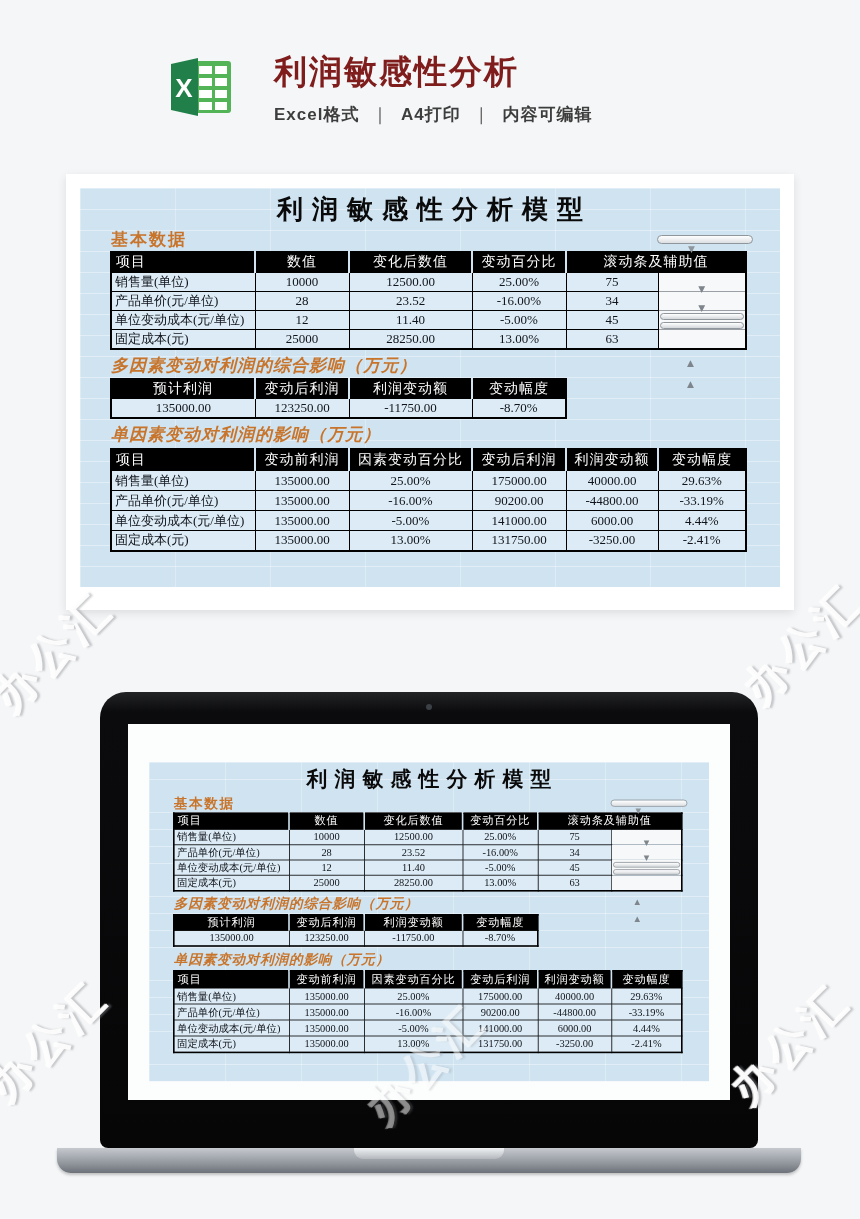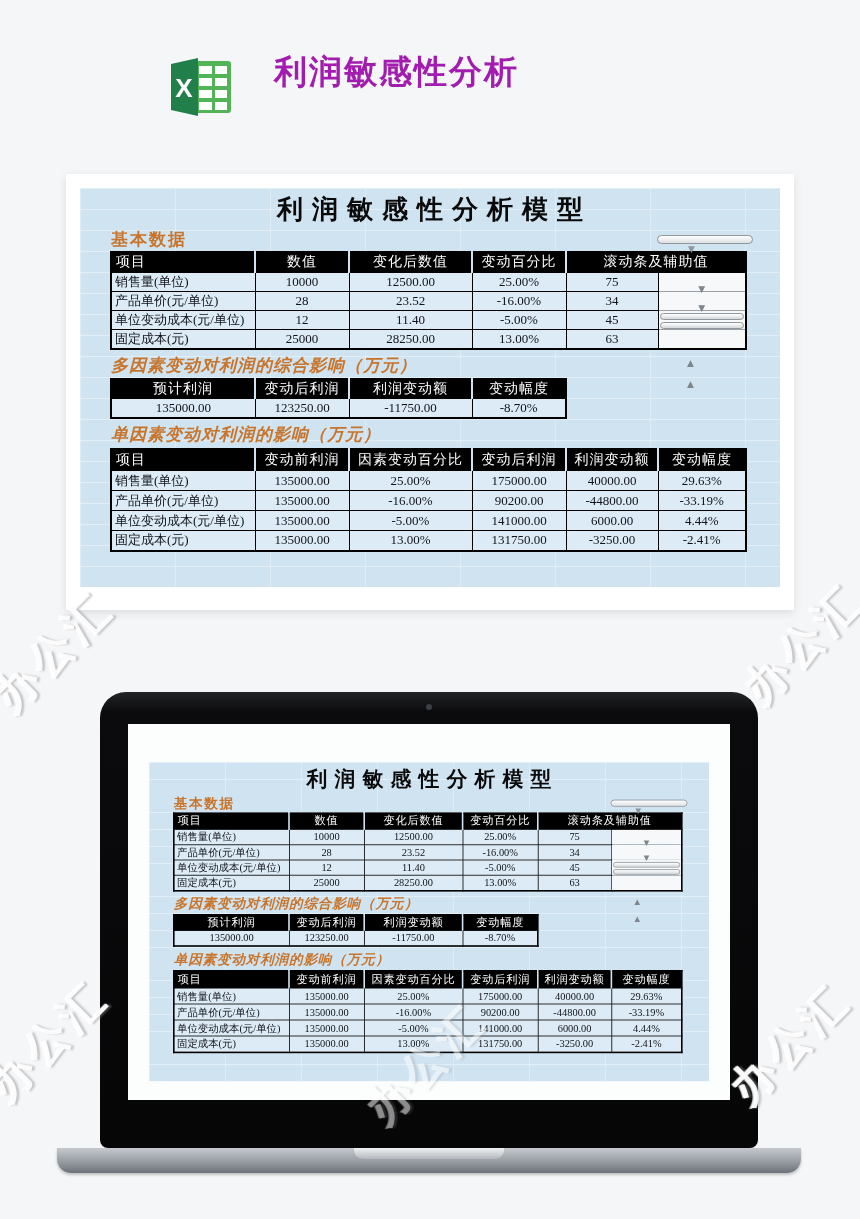--- a/index.html
+++ b/index.html
@@ -6,21 +6,21 @@
   html,body { background:#e9eaeb; }
   .page {
     position:relative; width:860px; height:1219px; margin:0 auto;
     background:#f5f6f7; overflow:hidden;
     font-family:"Liberation Sans", sans-serif;
   }
 
   
   .hero { position:absolute; left:171px; top:54px; display:flex; gap:40px; }
   .logo { width:63px; height:60px; margin-top:3px; flex:0 0 auto; }
-  .hero-title { font-size:33px; font-weight:bold; color:#a21caf; letter-spacing:2px; line-height:36px; }
+  .hero-title { font-size:33px; font-weight:bold; color:#7f1d1d; letter-spacing:2px; line-height:36px; }
   .hero-sub { margin-top:13px; font-size:17px; font-weight:bold; color:#3d3d3d; letter-spacing:1px; }
   .hero-sub .sep { margin:0 12px; color:#3d3d3d; font-weight:normal; }
 
   
   .card {
     position:absolute; left:66px; top:174px; width:728px; height:436px;
     background:#ffffff; box-shadow:0 3px 9px rgba(0,0,0,0.10);
   }
   .card .sheet { margin:14px auto 0; }
 
@@ -152,20 +152,23 @@
         <rect x="28" y="33" width="13" height="8" fill="#ffffff"></rect>
           <rect x="44" y="33" width="12" height="8" fill="#ffffff"></rect>
         <rect x="28" y="45" width="13" height="8" fill="#ffffff"></rect>
           <rect x="44" y="45" width="12" height="8" fill="#ffffff"></rect>
         <polygon points="0,7 27,1 27,59 0,53" fill="#21804a"></polygon>
         <text x="13" y="40" font-size="26" font-weight="bold" fill="#ffffff" text-anchor="middle" font-family="Liberation Sans, sans-serif">X</text>
       </svg>
     </div>
     <div class="hero-text">
       <h1 class="hero-title">利润敏感性分析</h1>
+      <div class="hero-sub">
+        <span>Excel格式</span><span class="sep">｜</span><span>A4打印</span><span class="sep">｜</span><span>内容可编辑</span>
+      </div>
     </div>
   </header>
 
   <section class="card">
 
     <div class="sheet" id="sheet-master">
       <div class="sheet-title">利润敏感性分析模型</div>
 
       <div class="sec-h">基本数据</div>
       <table class="t t1">

